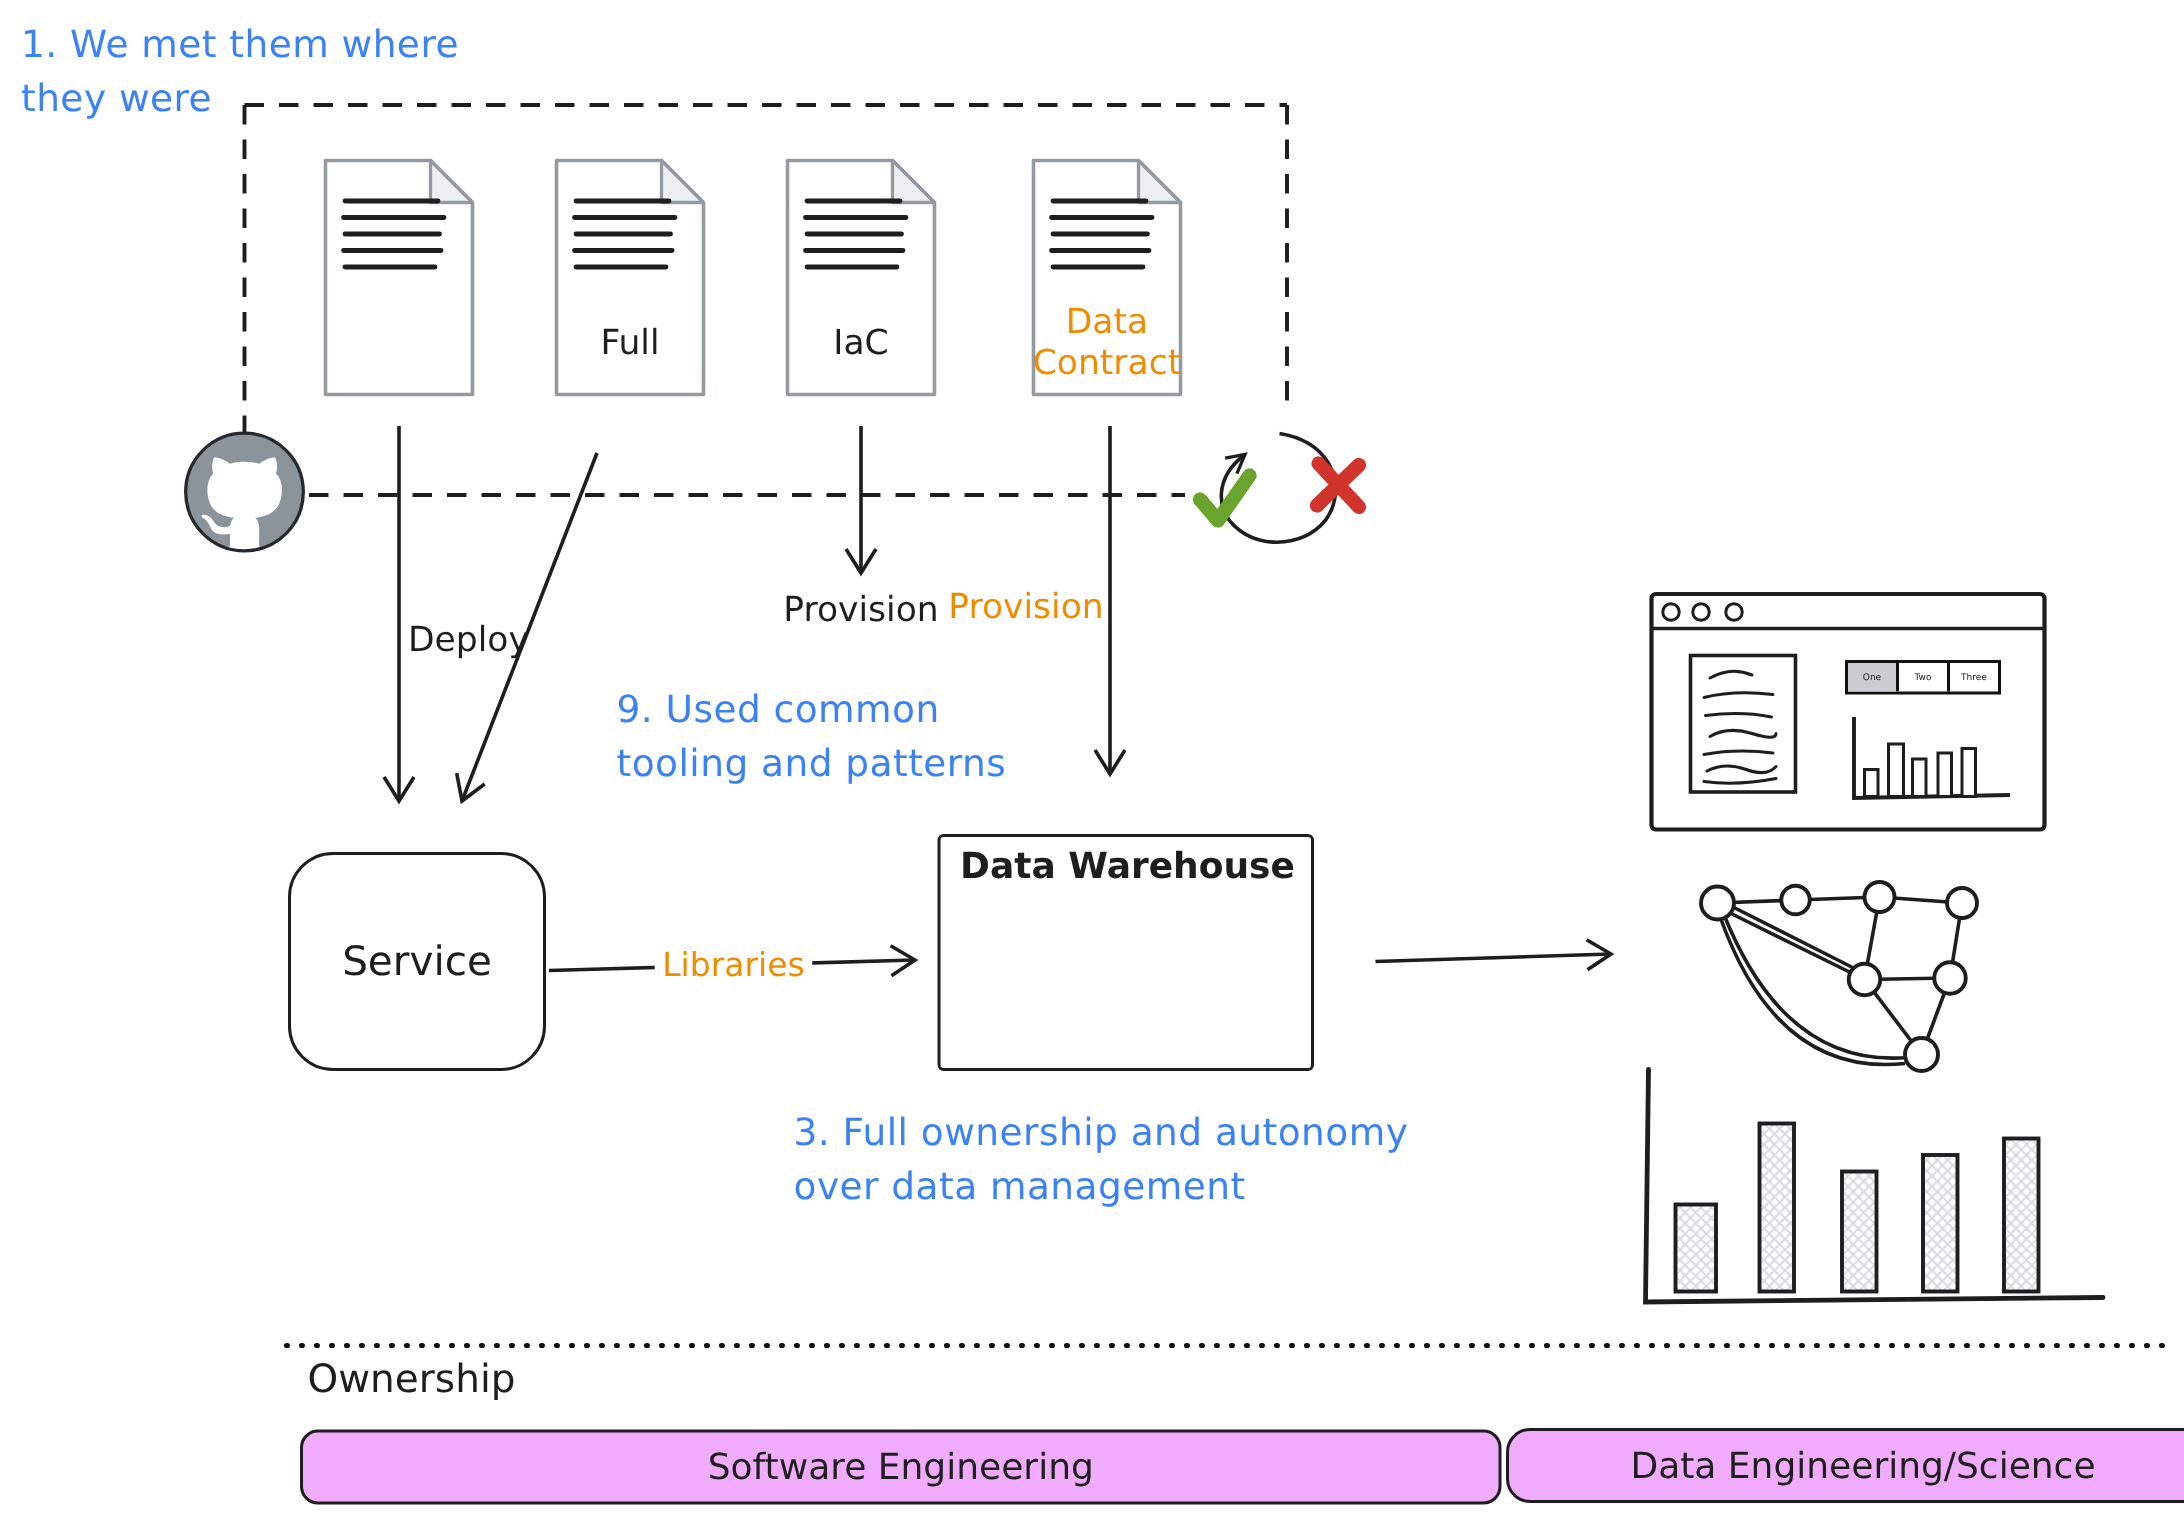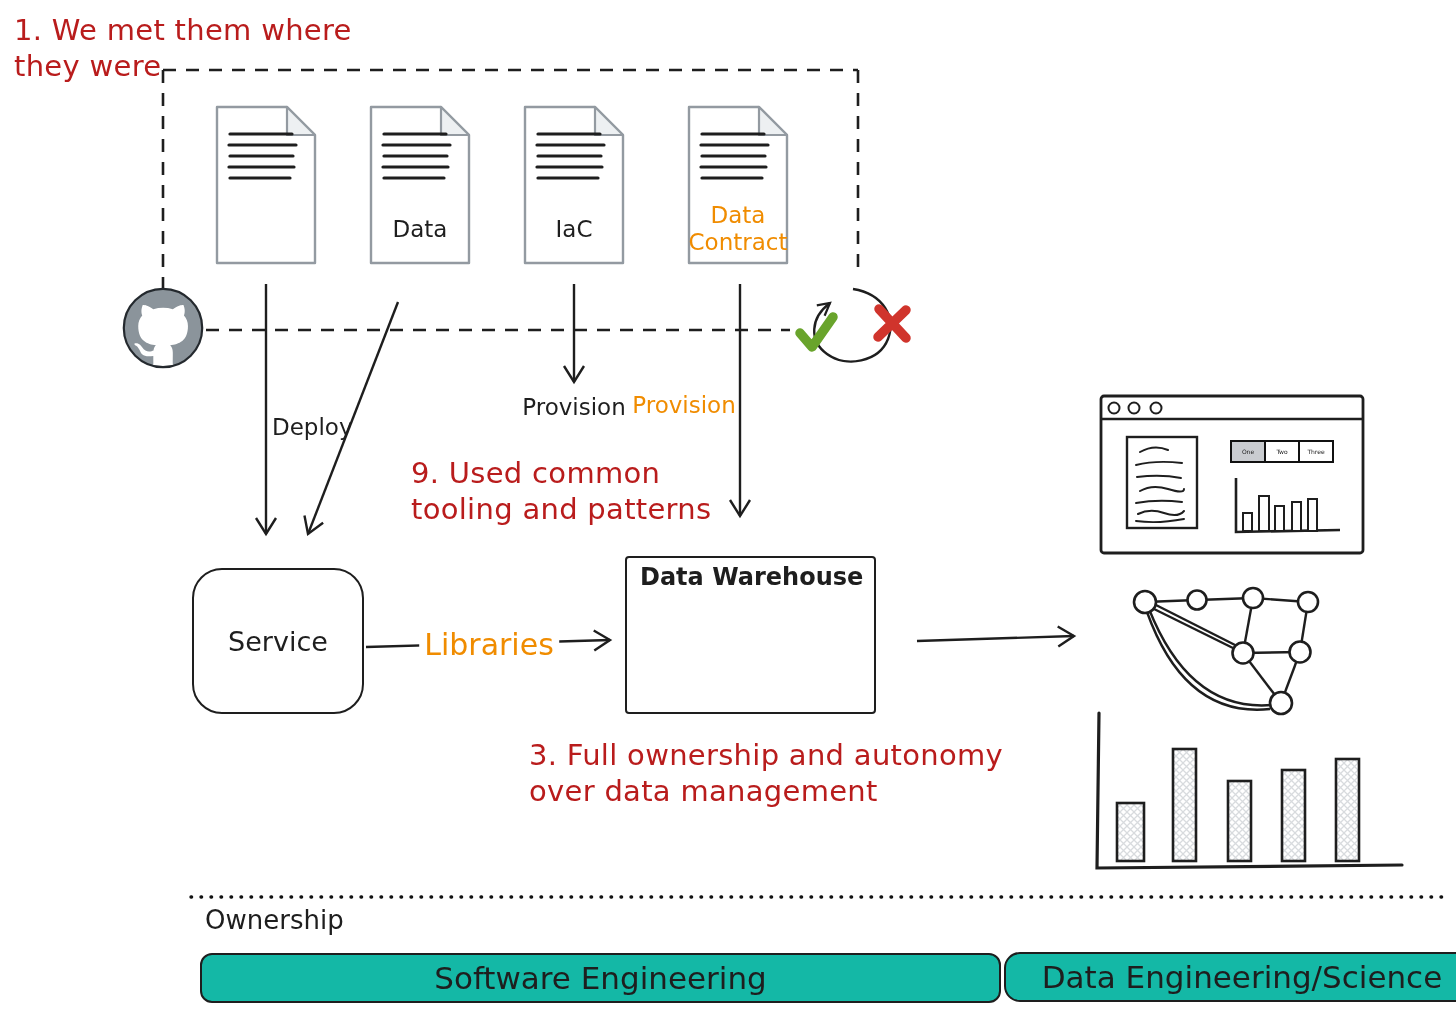--- a/index.html
+++ b/index.html
@@ -1,38 +1,38 @@
 <!DOCTYPE html>
 <html><head>
 <meta charset="utf-8">
 <style>
   html,body{margin:0;padding:0;background:#fff;}
   .canvas{position:relative;width:1456px;height:1017px;background:#ffffff;overflow:hidden;
           font-family:"DejaVu Sans",sans-serif;color:#1e1e1e;}
   svg.layer{position:absolute;left:0;top:0;}
   .abs{position:absolute;}
-  .note{font-size:29px;line-height:36px;color:#b91c1c;letter-spacing:.3px;}
+  .note{font-size:25px;line-height:36px;color:#3b82f6;letter-spacing:.3px;}
   .edge-label{font-size:23px;white-space:nowrap;}
   .orange{color:#f08c00;}
   
   .doc{position:absolute;width:104px;height:162px;}
   .doc .label{position:absolute;left:0;right:0;top:88px;height:74px;display:flex;align-items:center;justify-content:center;text-align:center;font-size:23px;line-height:27px;}
   
   .service-box{position:absolute;left:192px;top:568px;width:168px;height:142px;border:2.6px solid #1e1e1e;border-radius:30px;background:#fff;display:flex;align-items:center;justify-content:center;font-size:27px;}
   .warehouse-box{position:absolute;left:625px;top:556px;width:247px;height:154px;border:2.6px solid #1e1e1e;border-radius:4px;background:#fff;font-weight:bold;}
   .warehouse-title{position:absolute;left:13px;top:5px;font-size:24px;}
-  .lib-label{position:absolute;left:489px;top:644px;transform:translate(-50%,-50%);background:#fff;padding:0 5px;font-size:30px;}
+  .lib-label{position:absolute;left:489px;top:644px;transform:translate(-50%,-50%);background:#fff;padding:0 5px;font-size:22px;}
   
   .tabstrip{position:absolute;left:1230px;top:440px;width:104px;height:23px;border:2.6px solid #111;display:flex;background:#fff;box-sizing:border-box;}
   .tabstrip .tab{flex:1;display:flex;align-items:center;justify-content:center;font-size:6px;color:#222;border-right:2.4px solid #111;overflow:hidden;}
   .tabstrip .tab:last-child{border-right:none;}
   .tabstrip .tab.active{background:#c9ccd0;}
   
   .own-label{position:absolute;left:205px;top:905px;font-size:26px;}
-  .own-box{position:absolute;top:953px;height:50px;border:2.6px solid #1e1e1e;background:#14b8a6;display:flex;align-items:center;justify-content:center;font-size:31px;box-sizing:border-box;}
+  .own-box{position:absolute;top:953px;height:50px;border:2.6px solid #1e1e1e;background:#f0abfc;display:flex;align-items:center;justify-content:center;font-size:24px;box-sizing:border-box;}
   .own-box.left{left:200px;width:801px;border-radius:12px;}
   .own-box.right{left:1004px;top:952px;width:476px;border-radius:16px;}
 </style>
 </head>
 <body>
 
 <div class="canvas">
 
   <svg class="layer" width="1456" height="1017" viewBox="0 0 1456 1017">
     <defs>
@@ -177,21 +177,21 @@
       <path d="M3,3 H73 L101,31 V159 H3 Z" fill="#fff" stroke="#939aa1" stroke-width="2.4" stroke-linejoin="round"></path>
       <path d="M73,3 V31 H101 Z" fill="#edf0f2" stroke="#939aa1" stroke-width="2.2" stroke-linejoin="round"></path>
       <g stroke="#1e1e1e" stroke-width="3.2" stroke-linecap="round">
         <path d="M16,30 H78"></path>
           <path d="M15,41 H82"></path>
           <path d="M16,52 H79"></path>
           <path d="M15,63 H80"></path>
           <path d="M16,74 H76"></path>
       </g>
     </svg>
-    <div class="label" style="color: rgb(30, 30, 30);">Data</div>
+    <div class="label" style="color: rgb(30, 30, 30);">Full</div>
   </div>
 
   <div class="doc" style="left:686px;top:104px;">
     <svg width="104" height="162" viewBox="0 0 104 162">
       <path d="M3,3 H73 L101,31 V159 H3 Z" fill="#fff" stroke="#939aa1" stroke-width="2.4" stroke-linejoin="round"></path>
       <path d="M73,3 V31 H101 Z" fill="#edf0f2" stroke="#939aa1" stroke-width="2.2" stroke-linejoin="round"></path>
       <g stroke="#1e1e1e" stroke-width="3.2" stroke-linecap="round">
         <path d="M16,30 H78"></path>
           <path d="M15,41 H82"></path>
           <path d="M16,52 H79"></path>

